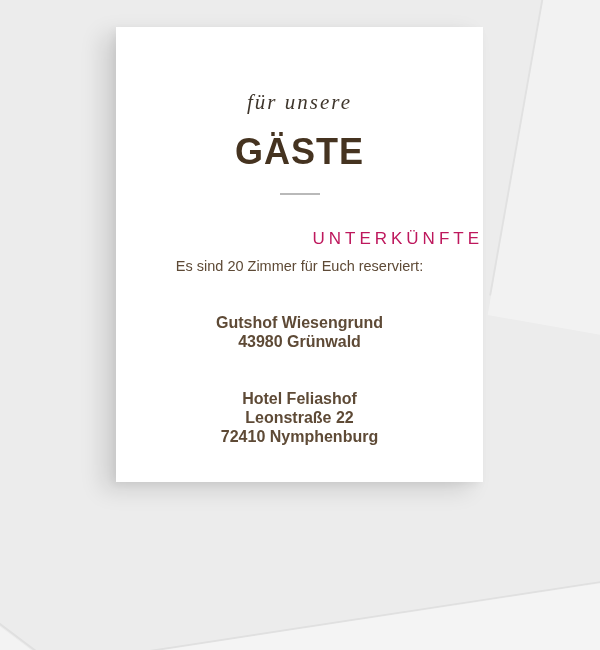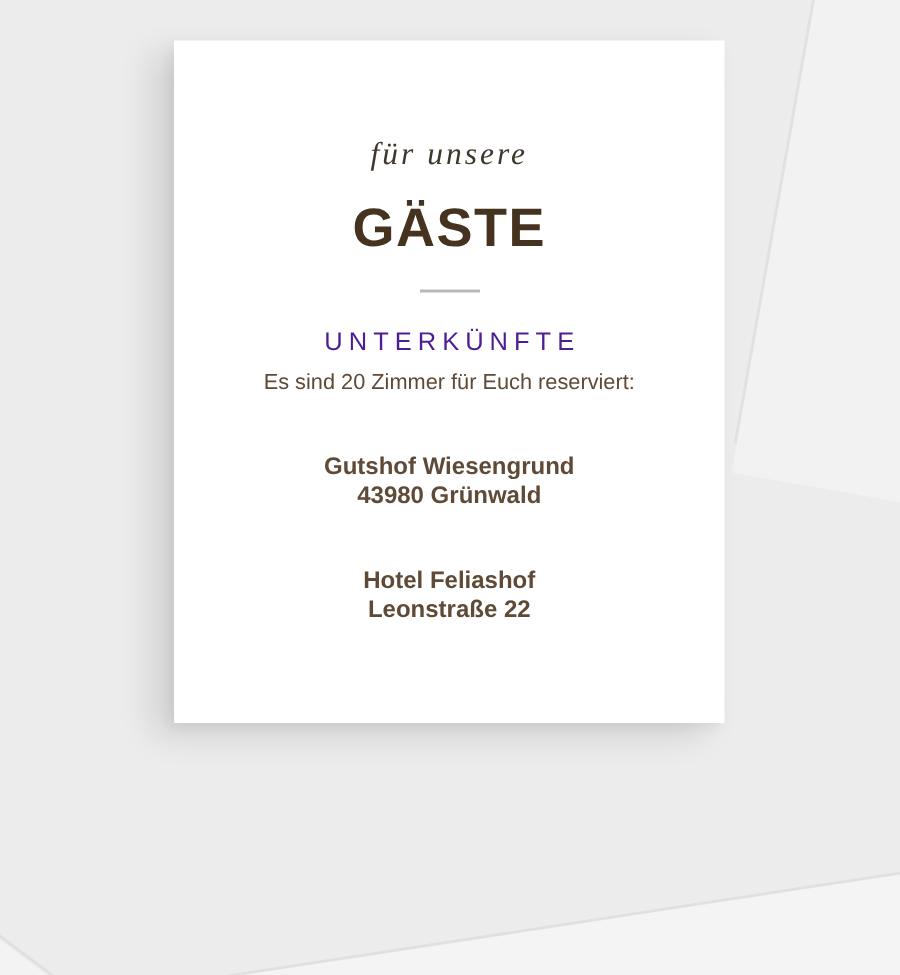--- a/index.html
+++ b/index.html
@@ -109,27 +109,28 @@
     letter-spacing: 1px;
     color: #453320;
   }
   .title-divider {
     width: 40px;
     height: 2px;
     background: #b9b9b9;
     margin: 20px auto 0 auto;
   }
   .section-heading {
-    margin-top: 21px;
+    margin-top: 32px;
     font-size: 17px;
     line-height: 24px;
     font-weight: 500;
     letter-spacing: 4px;
     padding-left: 4px;
-    color: #4c1d95;
+    color: #be185d;
+    text-align: right;
   }
   .section-subtitle {
     margin-top: 5px;
     font-size: 14.5px;
     line-height: 20px;
     color: #5e4a36;
   }
   .address {
     font-size: 16px;
     line-height: 19px;
@@ -164,16 +165,17 @@
     <div class="section-subtitle">Es sind 20 Zimmer für Euch reserviert:</div>
 
     <div class="address address-0">
       <div>Gutshof Wiesengrund</div>
       <div>43980 Grünwald</div>
     </div>
 
     <div class="address address-1">
       <div>Hotel Feliashof</div>
       <div>Leonstraße 22</div>
+      <div>72410 Nymphenburg</div>
     </div>
 
   </div>
 </div>
 
 </body></html>

